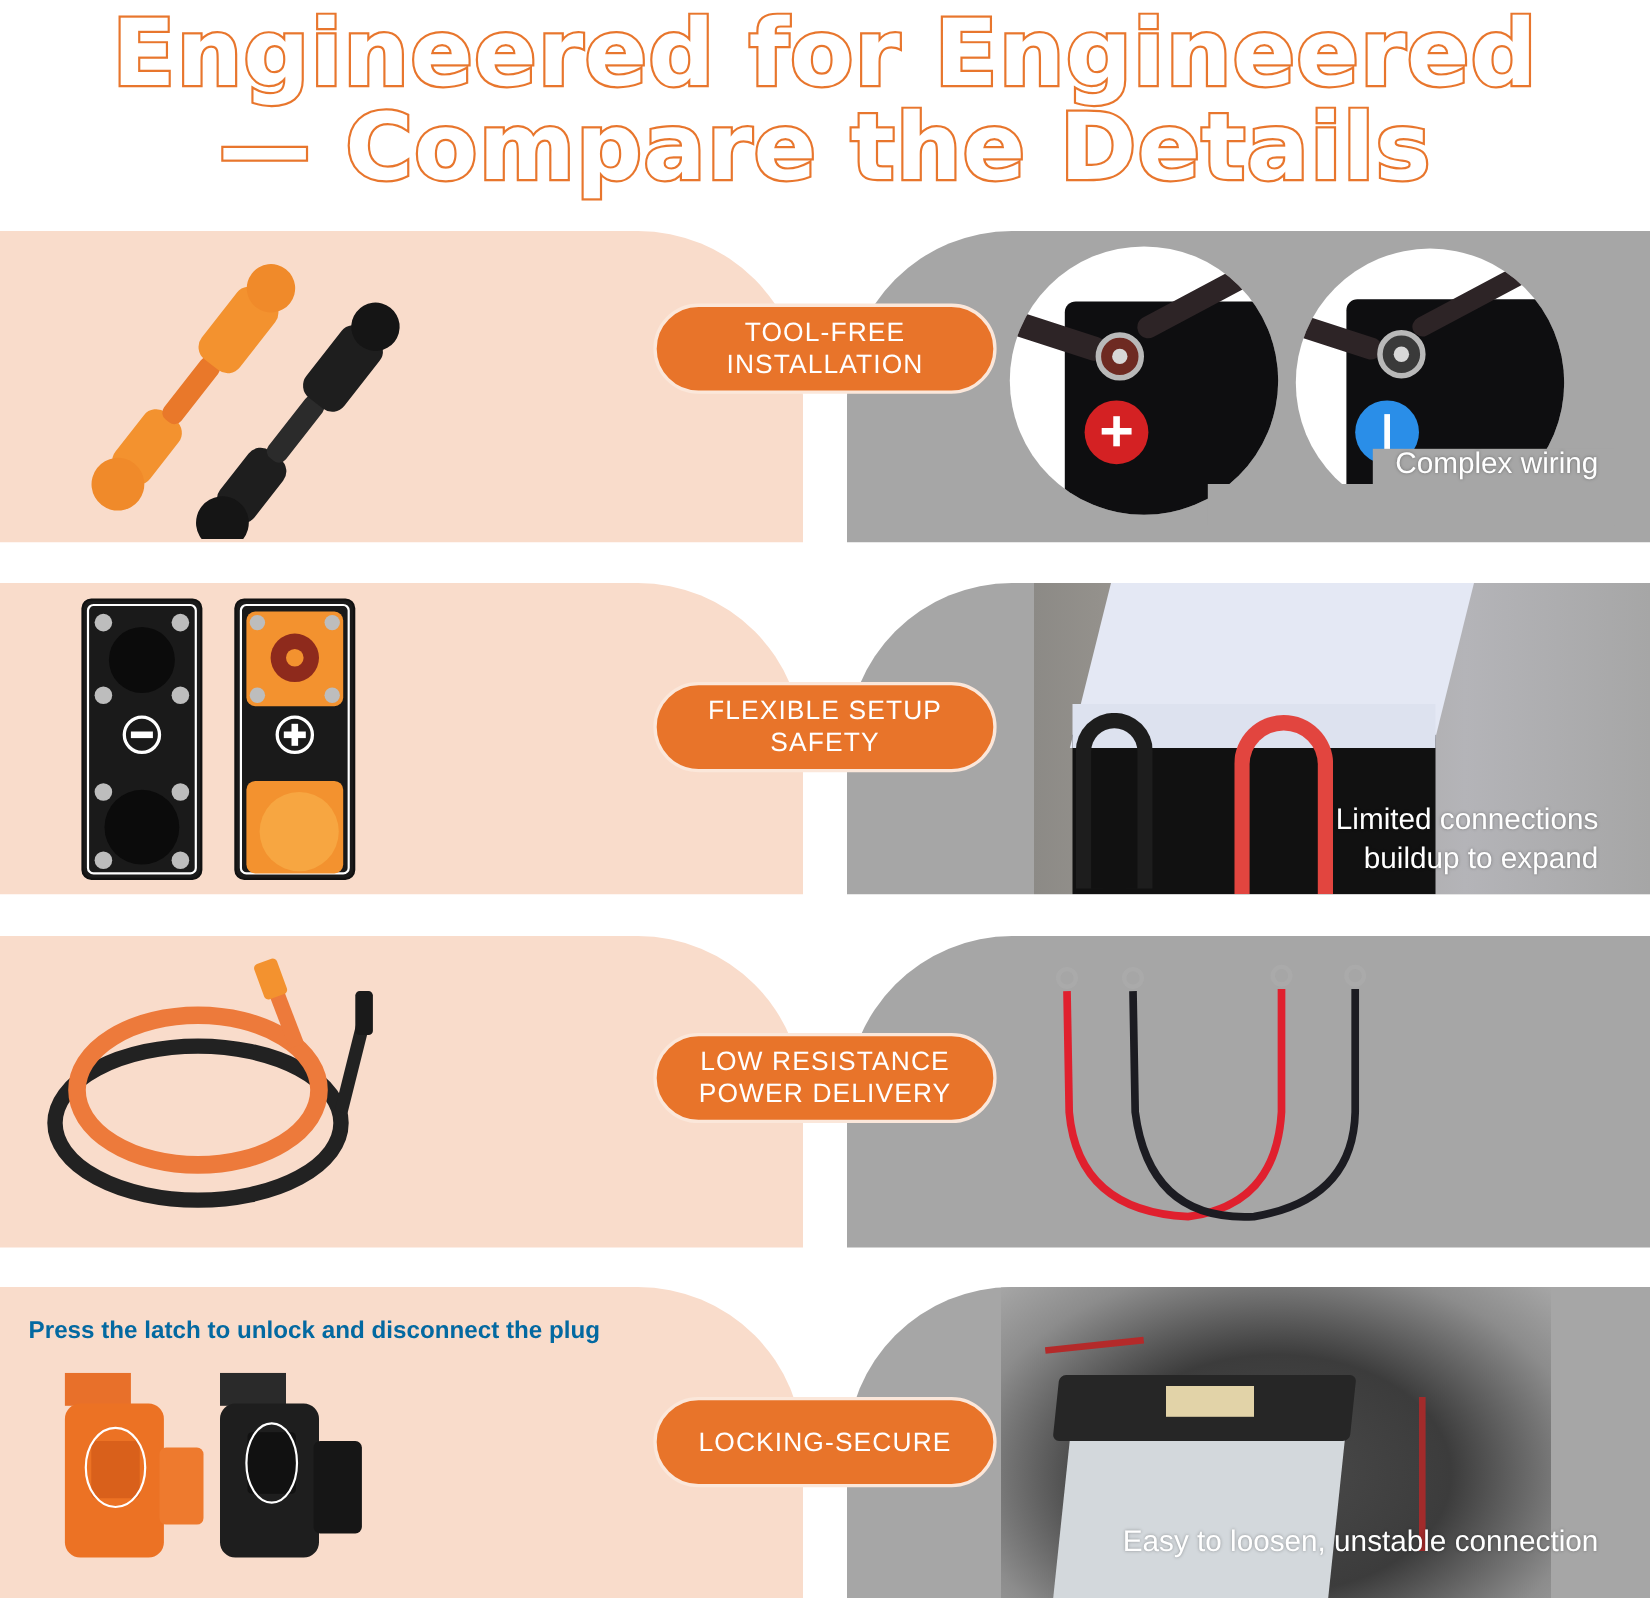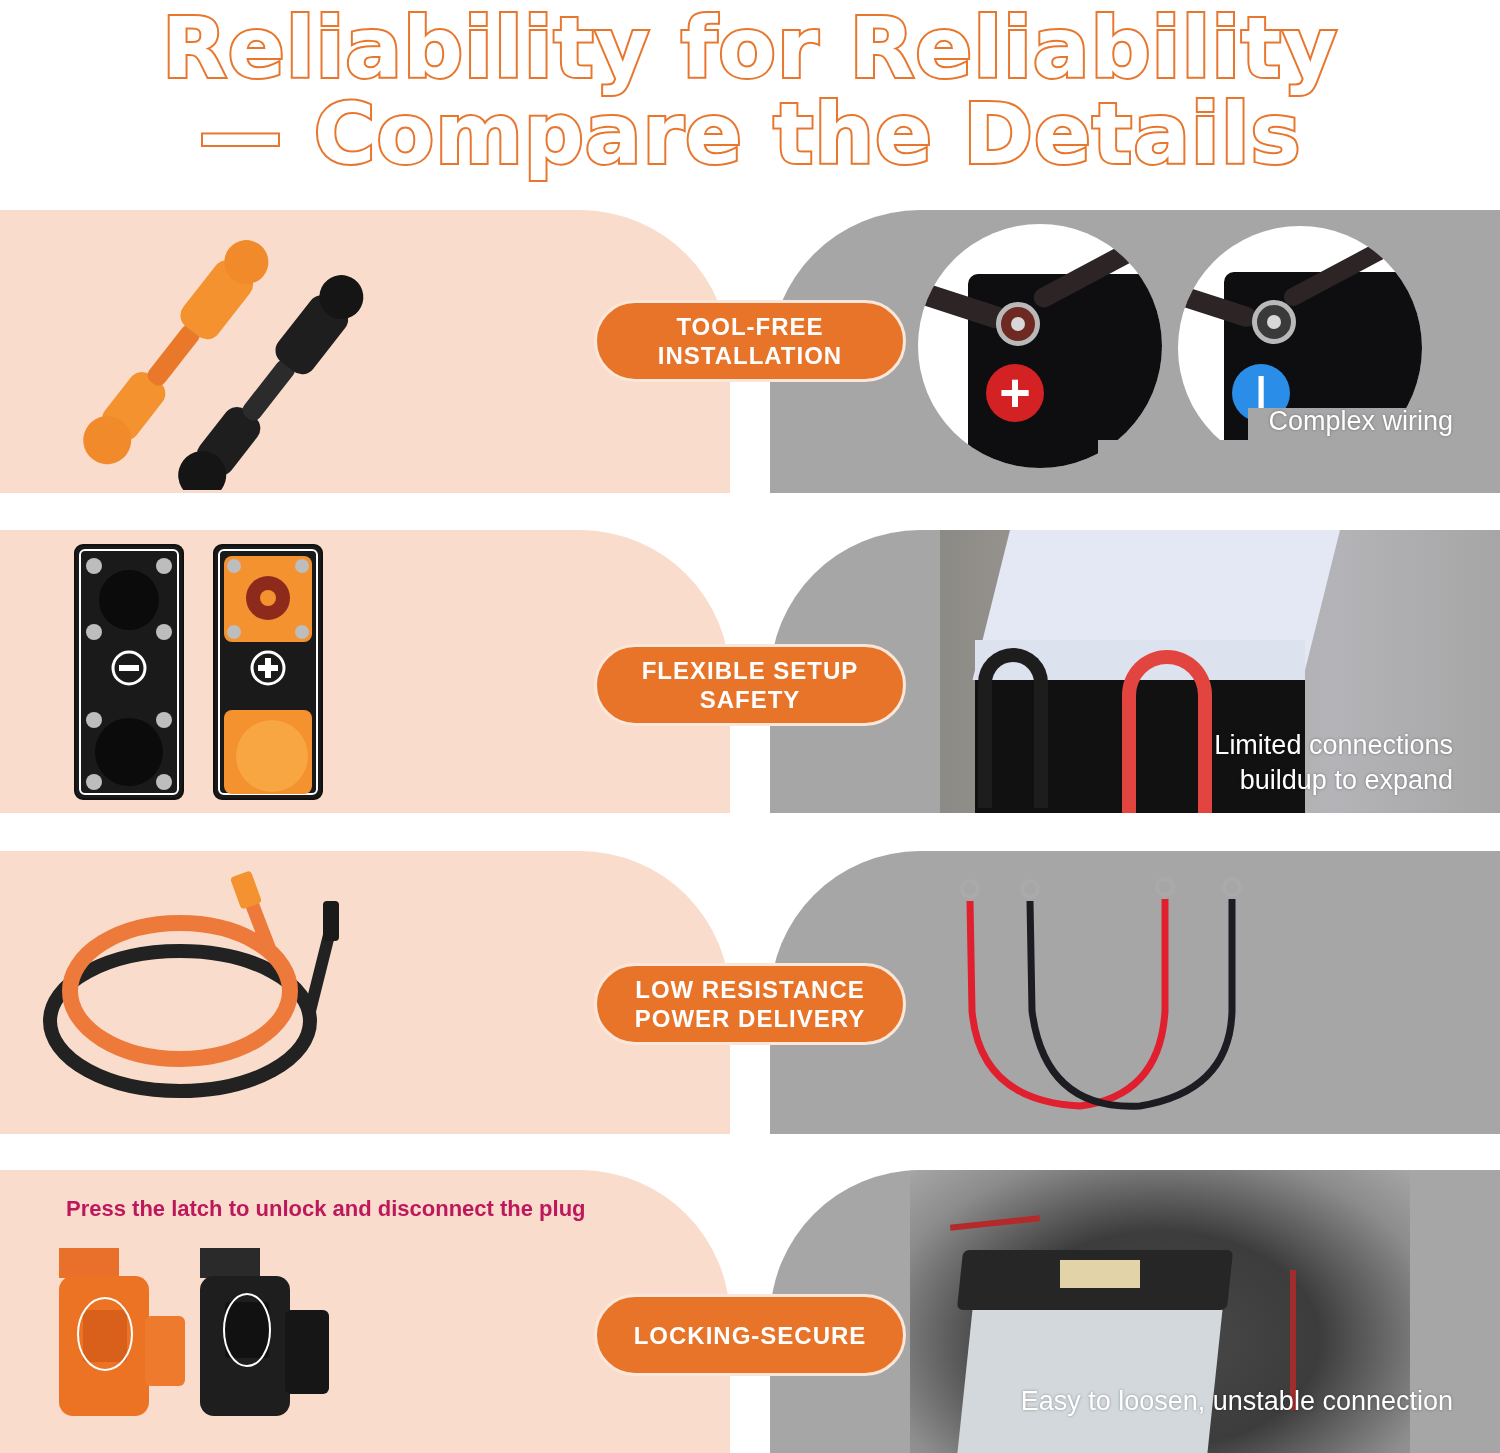--- a/index.html
+++ b/index.html
@@ -31,47 +31,47 @@
   }
   .right-caption {
     position: absolute; right: 47px; text-align: right;
     color: #ffffff; font-size: 27px; line-height: 35px; white-space: nowrap;
     text-shadow: 0 0 3px rgba(0,0,0,0.35);
     z-index: 5;
   }
   .badge {
     position: absolute; left: 594px; width: 312px; height: 82px;
     background: #e8742a; border: 3px solid #fbe7da; border-radius: 41px;
-    color: #ffffff; font-weight: bold; font-size: 24px; letter-spacing: 1px;
+    color: #ffffff; font-weight: normal; font-size: 24px; letter-spacing: 1px;
     display: flex; flex-direction: column; align-items: center; justify-content: center;
-    line-height: 29px; text-align: center; z-index: 10; margin-top: 24px;
+    line-height: 29px; text-align: center; z-index: 10;
   }
   .press-note {
     position: absolute; left: 26px; top: 26px;
-    color: #be185d; font-weight: bold; font-size: 22px; white-space: nowrap; margin-left: 40px;
+    color: #0369a1; font-weight: bold; font-size: 22px; white-space: nowrap;
   }
 
   .photo { position: absolute; }
   .circle-photo {
     position: absolute; width: 244px; height: 244px; border-radius: 50%;
     background: #ffffff; overflow: hidden;
   }
   .batt-box { position: absolute; background: #0e0e10; border-radius: 10px; }
   .term-ring { position: absolute; width: 44px; height: 44px; border-radius: 50%;
     border: 5px solid #b9b9b9; background: #6e2a22; }
   .term-ring.neg { background: #3a3a3a; }
   .screw { position: absolute; left: 10px; top: 10px; width: 14px; height: 14px; border-radius: 50%; background: #d8d8d8; }
   .sign { position: absolute; width: 58px; height: 58px; border-radius: 50%;
     color: #ffffff; font-weight: bold; font-size: 54px; line-height: 56px; text-align: center; }
   .cable { position: absolute; border-radius: 20px; }
 </style>
 </head>
 <body>
 
-<div class="title l1">Reliability for Reliability</div>
+<div class="title l1">Engineered for Engineered</div>
 <div class="title l2">— Compare the Details</div>
 
 <div class="row" style="top:210px;">
   <div class="left-panel">
     <svg class="photo" style="left:40px;top:10px;" width="340" height="270">
       <g transform="rotate(-52 140 140)">
         <rect x="40" y="112" width="70" height="40" rx="14" fill="#f3922f"></rect>
         <rect x="105" y="122" width="70" height="20" rx="8" fill="#e9782a"></rect>
         <rect x="170" y="110" width="80" height="44" rx="14" fill="#f3922f"></rect>
         <circle cx="32" cy="132" r="24" fill="#f08a2a"></circle>

